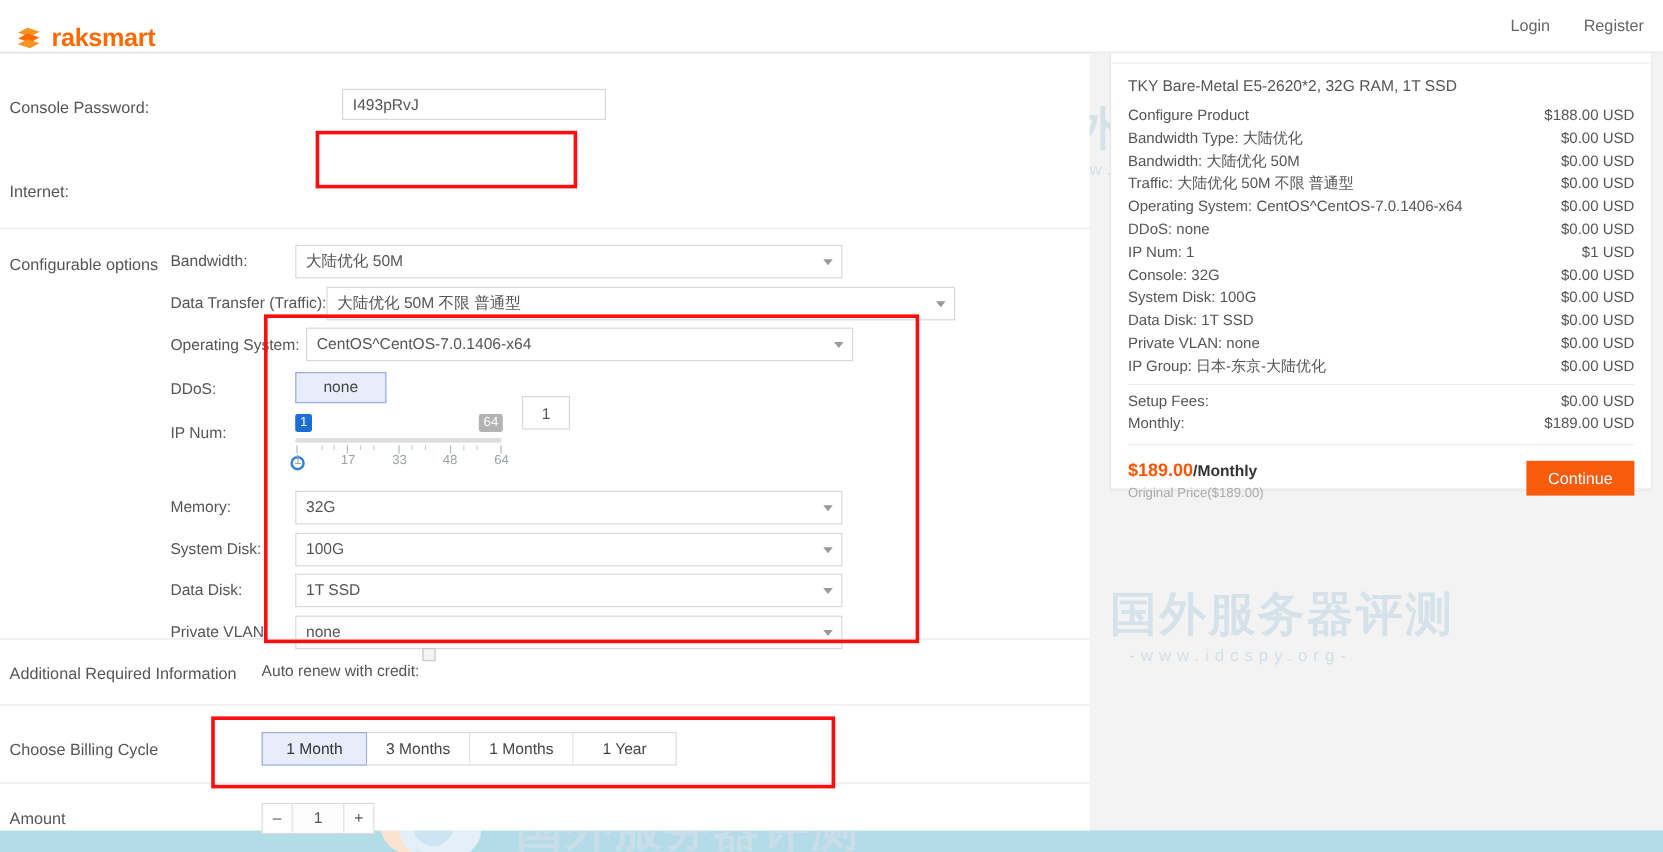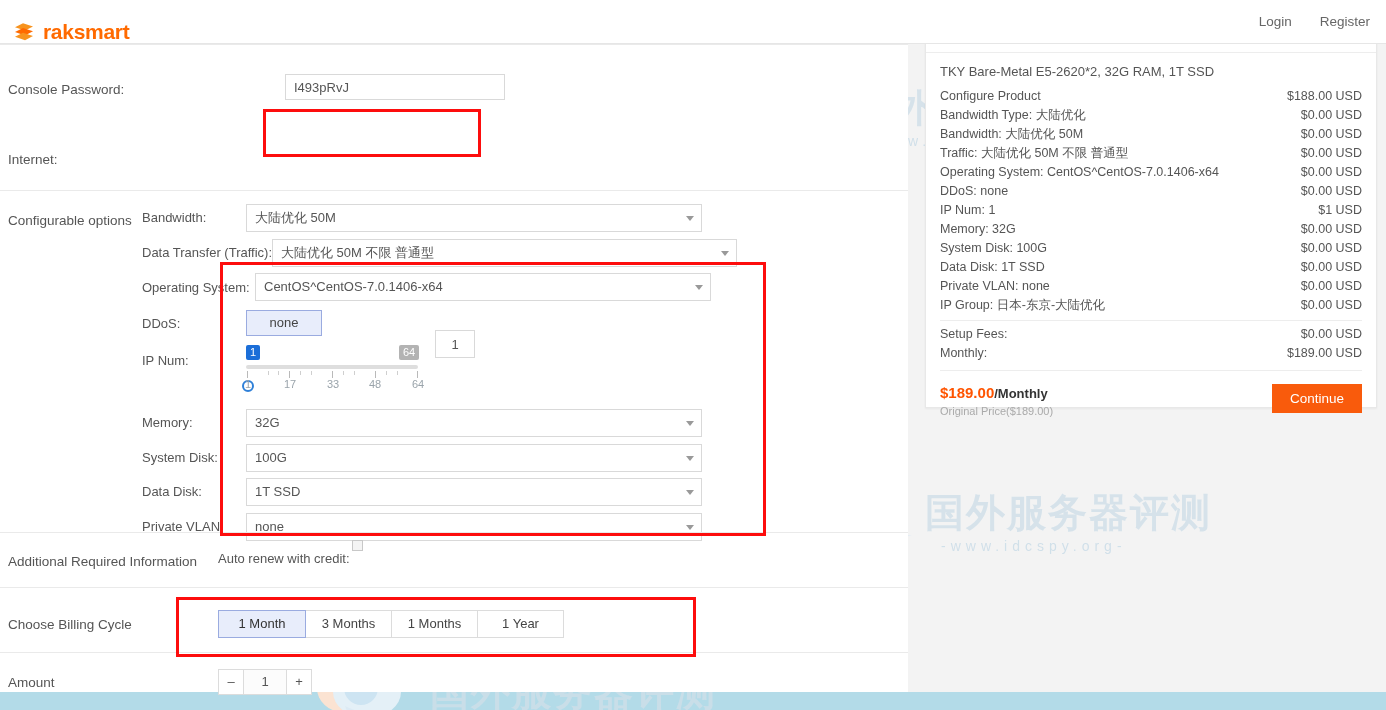--- a/index.html
+++ b/index.html
@@ -257,21 +257,21 @@
       <div class="lbl-left">Configurable options</div>
     </div>
 
     <div class="lbl-mid" style="position:absolute; left:142px; top:180px;">Bandwidth:</div>
     <div class="selbox" style="position:absolute; left:246px; top:174px; width:456px;">
       <span>大陆优化 50M</span>
       <span class="caret"></span>
     </div>
 
     <div class="lbl-mid" style="position:absolute; left:142px; top:215px;">Data Transfer (Traffic):</div>
-    <div class="selbox" style="position:absolute; left:272px; top:209px; width:465px;">
+    <div class="selbox" style="position:absolute; left:272px; top:209px; width:524px;">
       <span>大陆优化 50M 不限 普通型</span>
       <span class="caret"></span>
     </div>
 
     <div class="lbl-mid" style="position:absolute; left:142px; top:250px;text-align:center;">Operating System:</div>
     <div class="selbox" style="position:absolute; left:255px; top:243px; width:456px;">
       <span>CentOS^CentOS-7.0.1406-x64</span>
       <span class="caret"></span>
     </div>
 
@@ -393,21 +393,21 @@
       </div>
       <div class="sum-line">
         <span>DDoS: none</span>
         <span>$0.00 USD</span>
       </div>
       <div class="sum-line">
         <span>IP Num: 1</span>
         <span>$1 USD</span>
       </div>
       <div class="sum-line">
-        <span>Memory: 32G</span>
+        <span>Console: 32G</span>
         <span>$0.00 USD</span>
       </div>
       <div class="sum-line">
         <span>System Disk: 100G</span>
         <span>$0.00 USD</span>
       </div>
       <div class="sum-line">
         <span>Data Disk: 1T SSD</span>
         <span>$0.00 USD</span>
       </div>

